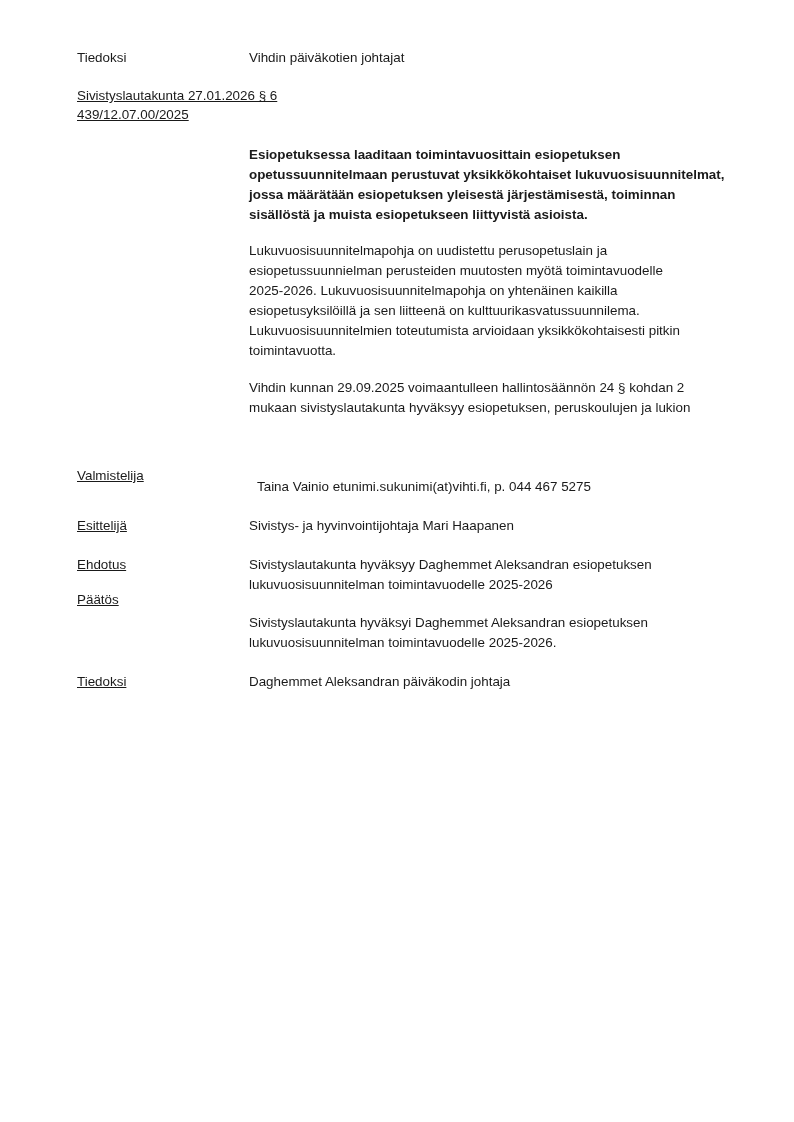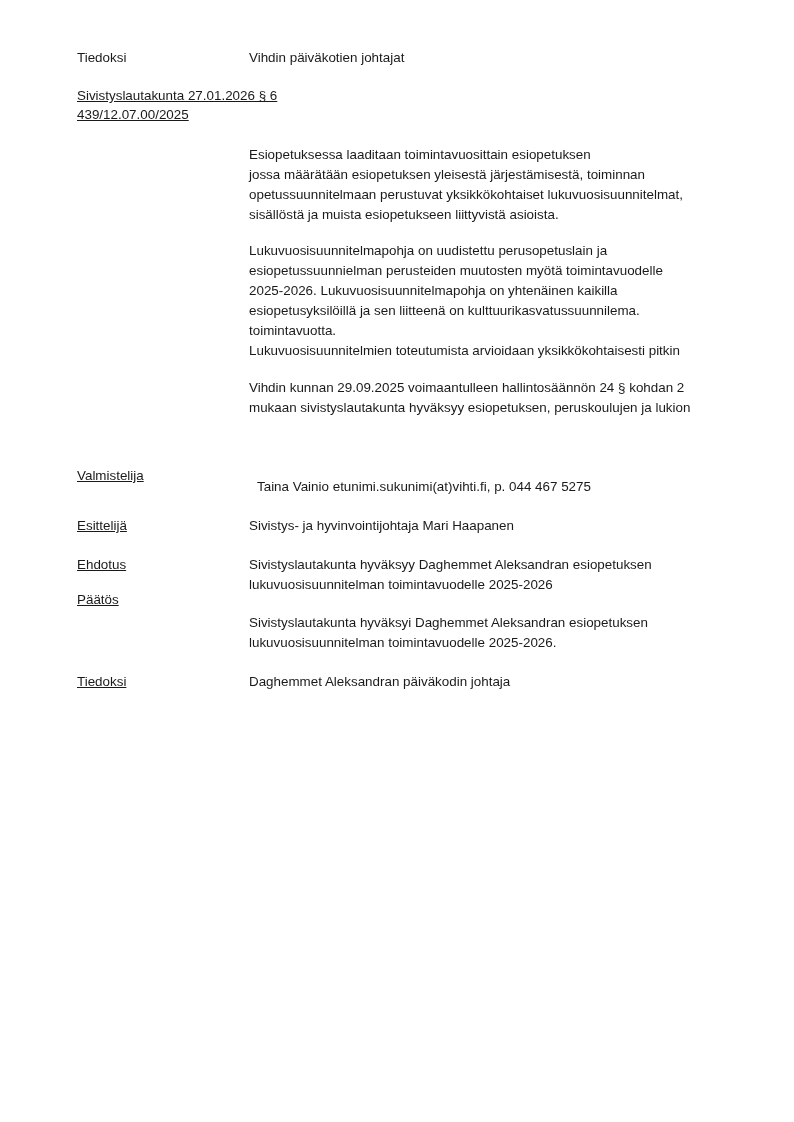--- a/index.html
+++ b/index.html
@@ -14,34 +14,34 @@
   </style>
 </head>
 <body>
 
 <div class="abs label" style="top:50px;">Tiedoksi</div>
 <div class="abs val" style="top:50px;">Vihdin päiväkotien johtajat</div>
 
 <div class="abs label line" style="top:86px;">Sivistyslautakunta 27.01.2026 § 6</div>
 <div class="abs label line" style="top:105px;">439/12.07.00/2025</div>
 
-<div class="abs block" style="top:145px;">
+<div class="abs block" style="top:145px;font-weight:bold;">
   <div>Esiopetuksessa laaditaan toimintavuosittain esiopetuksen</div>
+  <div>opetussuunnitelmaan perustuvat yksikkökohtaiset lukuvuosisuunnitelmat,</div>
   <div>jossa määrätään esiopetuksen yleisestä järjestämisestä, toiminnan</div>
-  <div>opetussuunnitelmaan perustuvat yksikkökohtaiset lukuvuosisuunnitelmat,</div>
   <div>sisällöstä ja muista esiopetukseen liittyvistä asioista.</div>
 </div>
 
 <div class="abs block" style="top:241px;">
   <div>Lukuvuosisuunnitelmapohja  on uudistettu perusopetuslain ja</div>
   <div>esiopetussuunnielman perusteiden muutosten myötä toimintavuodelle</div>
   <div>2025-2026. Lukuvuosisuunnitelmapohja on yhtenäinen kaikilla</div>
   <div>esiopetusyksilöillä ja sen liitteenä on kulttuurikasvatussuunnilema.</div>
+  <div>Lukuvuosisuunnitelmien toteutumista arvioidaan yksikkökohtaisesti pitkin</div>
   <div>toimintavuotta.</div>
-  <div>Lukuvuosisuunnitelmien toteutumista arvioidaan yksikkökohtaisesti pitkin</div>
 </div>
 
 <div class="abs block" style="top:378px;">
   <div>Vihdin kunnan 29.09.2025 voimaantulleen hallintosäännön 24 § kohdan 2</div>
   <div>mukaan sivistyslautakunta hyväksyy esiopetuksen, peruskoulujen ja lukion</div>
 </div>
 
 <div class="abs label line" style="top:466px;">Valmistelija</div>
 <div class="abs block" style="top:477px;margin-left:8px;">
   <div>Taina Vainio  etunimi.sukunimi(at)vihti.fi,  p. 044 467 5275</div>

